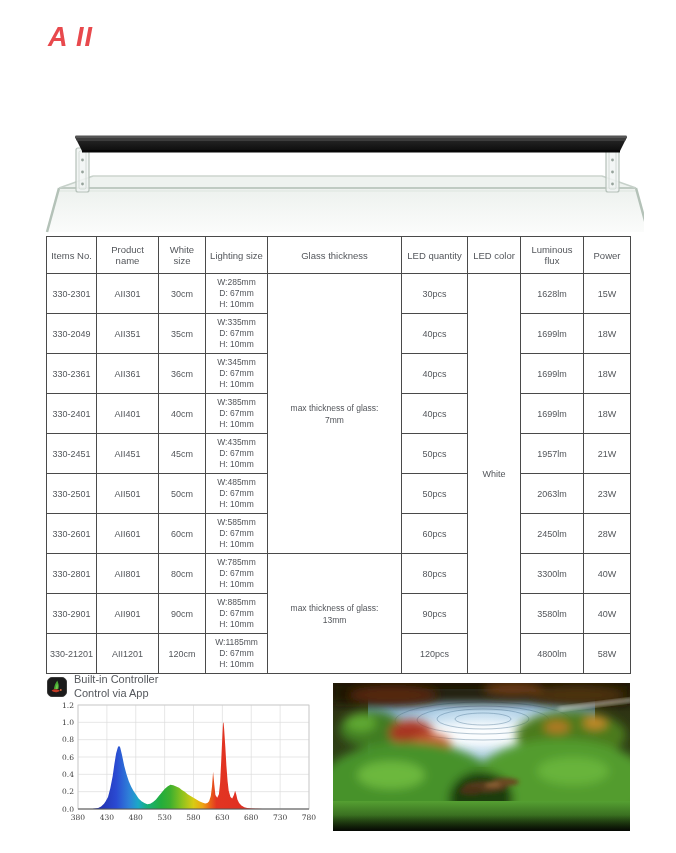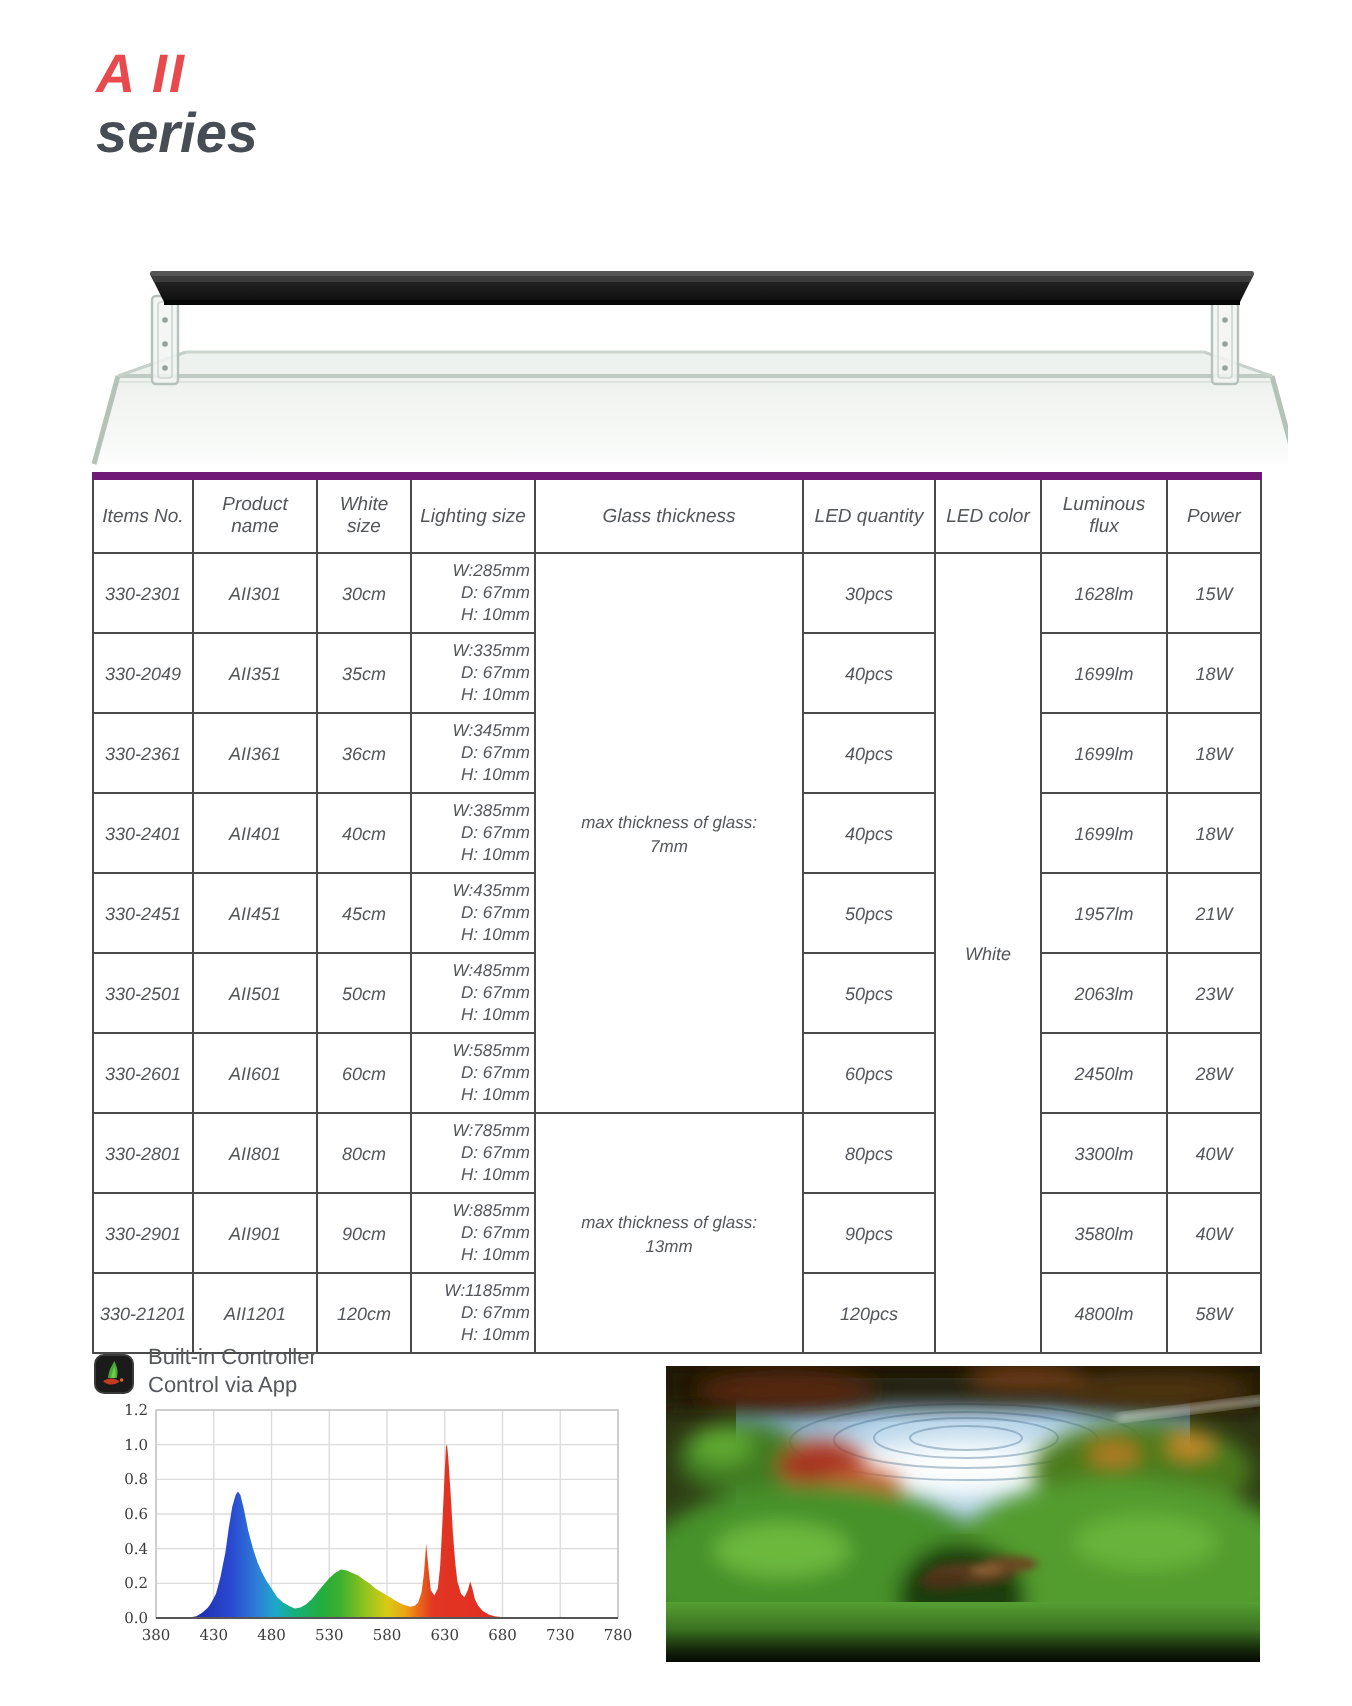--- a/index.html
+++ b/index.html
@@ -7,41 +7,40 @@
         font-family:"Liberation Sans",sans-serif;color:#53565b;}
   
   .title{position:absolute;left:48px;top:22px;font-style:italic;line-height:30px;}
   .title .code{font-size:27px;font-weight:bold;color:#e8494d;letter-spacing:1px;}
   .title .word{font-size:28px;font-weight:600;color:#474c55;}
   
   .hero{position:absolute;left:45px;top:118px;}
   
   .spec{position:absolute;left:46px;top:236px;}
   table{border-collapse:collapse;table-layout:fixed;width:584px;
-        border-top:4px solid #701a75;font-family:"Liberation Sans",sans-serif;font-style:italic;}
+        border-top:1px solid #701a75;font-family:"Liberation Sans",sans-serif;}
   th,td{border:1px solid #4a4a4a;text-align:center;vertical-align:middle;
         font-weight:normal;color:#53565b;padding:0 2px;overflow:hidden;}
   th{height:36px;font-size:9.5px;line-height:11px;}
   td{height:39px;font-size:9px;}
-  td.dim{font-size:8.5px;line-height:11px;text-align:right;}
+  td.dim{font-size:8.5px;line-height:11px;}
   td.glass{font-size:8.5px;line-height:12px;}
   
   .controller{position:absolute;left:47px;top:674px;display:flex;align-items:center;}
   .controller .txt{margin-left:7px;font-size:11px;line-height:13.5px;color:#55585d;margin-top:-1px;}
   .chart{position:absolute;left:45px;top:697px;}
   .photo{position:absolute;left:333px;top:683px;}
 </style>
 </head>
 <body>
 
 <div class="page">
 
   <div class="title">
     <div class="code">A II</div>
-    <div class="word">series</div>
   </div>
 
   <svg class="hero" width="605" height="116" viewBox="0 0 605 116">
     <defs>
       <linearGradient id="barG" x1="0" y1="0" x2="0" y2="1">
         <stop offset="0" stop-color="#4a4a4a"></stop>
           <stop offset="0.25" stop-color="#232323"></stop>
         <stop offset="1" stop-color="#0d0d0d"></stop>
       </linearGradient>
       <linearGradient id="glassF" x1="0" y1="0" x2="0" y2="1">

